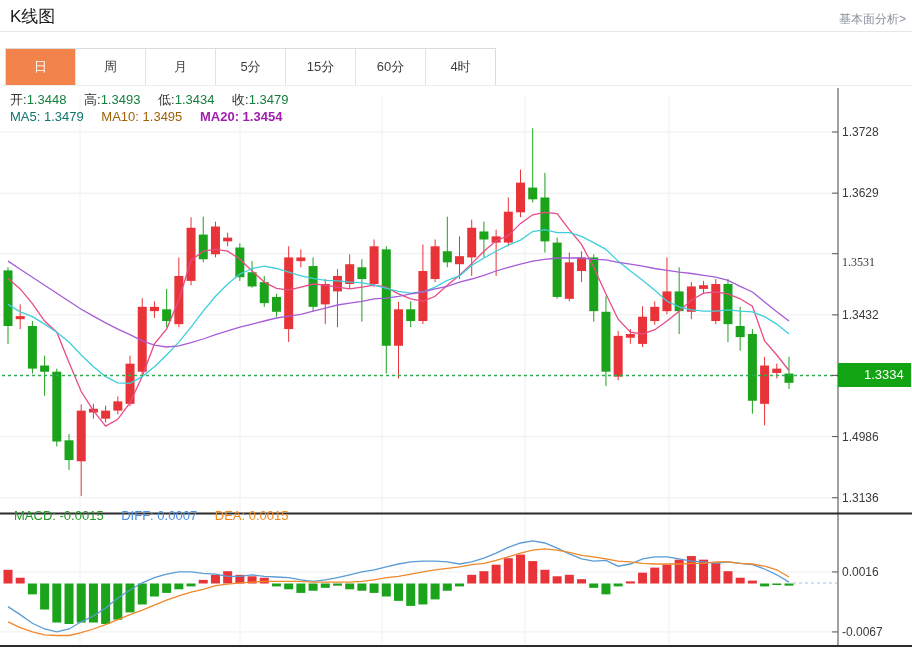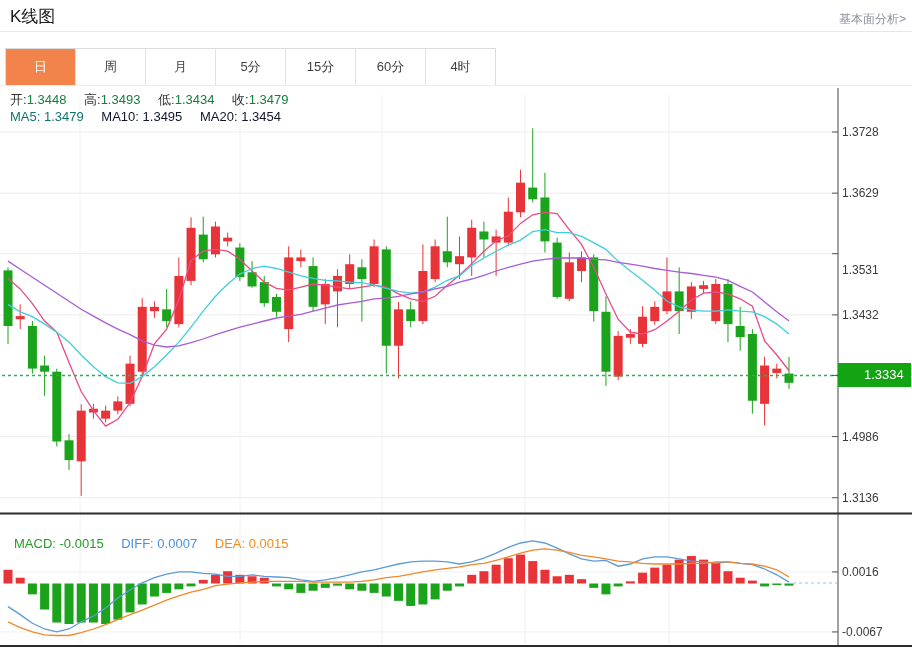--- a/index.html
+++ b/index.html
@@ -11,21 +11,21 @@
   #fundamental-link{right:6px;top:11px;font-size:12px;color:#8b919a;text-decoration:none;cursor:pointer;}
   #header-divider{left:0;top:31px;width:912px;height:0;border-top:1px solid #e7e7e7;}
   #tabbar{left:5px;top:48px;display:flex;border:1px solid #dcdcdc;background:#fff;}
   .tab{width:69px;height:36px;line-height:36px;text-align:center;font-size:13px;color:#3f3f3f;
     border-right:1px solid #e3e3e3;cursor:pointer;background:#fff;}
   .tab:last-child{border-right:none;}
   .tab.active{background:#f1834b;color:#fff;}
   #tabbar-underline{left:0;top:85px;width:912px;height:0;border-top:1px solid #ededed;}
   #legend-ohlc{left:10px;top:91px;font-size:13px;white-space:nowrap;}
   #legend-ma{left:10px;top:109px;font-size:13px;white-space:nowrap;}
-  #legend-macd{left:14px;top:536px;font-size:13px;white-space:nowrap;}
+  #legend-macd{left:14px;top:508px;font-size:13px;white-space:nowrap;}
   .lg-item{margin-right:14px;}
   .lbl{color:#333;}
   .val-red{color:#15803d;}
   .ytick{position:absolute;left:842px;width:66px;font-size:12px;color:#3a3a3a;z-index:2;}
   #price-tag{position:absolute;left:838px;width:73px;height:24px;z-index:3;color:#fff;
     font-size:13px;line-height:24px;padding-left:26px;box-sizing:border-box;}
 </style>
 </head>
 <body>
 
@@ -283,32 +283,32 @@
 
   <div class="overlay" id="legend-ohlc">
     <span class="lg-item"><span class="lbl">开:</span><span class="val-red">1.3448</span></span>
     <span class="lg-item"><span class="lbl">高:</span><span class="val-red">1.3493</span></span>
     <span class="lg-item"><span class="lbl">低:</span><span class="val-red">1.3434</span></span>
     <span class="lg-item"><span class="lbl">收:</span><span class="val-red">1.3479</span></span>
   </div>
 
   <div class="overlay" id="legend-ma">
     <span class="lg-item" style="color: #0f766e;"><span>MA5:</span> <span>1.3479</span></span>
-    <span class="lg-item" style="color: #0f172a;"><span>MA10:</span> <span>1.3495</span></span>
-    <span class="lg-item" style="color: #0f172a;"><span>MA20:</span> <span>1.3454</span></span>
+    <span class="lg-item" style="color: #a16207;"><span>MA10:</span> <span>1.3495</span></span>
+    <span class="lg-item" style="color: #a21caf; font-weight: bold;"><span>MA20:</span> <span>1.3454</span></span>
   </div>
 
   <div class="overlay" id="legend-macd">
     <span class="lg-item" style="color: rgb(37, 155, 37);"><span>MACD:</span> <span>-0.0015</span></span>
     <span class="lg-item" style="color: rgb(74, 144, 221);"><span>DIFF:</span> <span>0.0007</span></span>
     <span class="lg-item" style="color: rgb(242, 138, 30);"><span>DEA:</span> <span>0.0015</span></span>
   </div>
 
   <div id="price-tag" style="top: 363.413px; background: rgb(18, 164, 18);">1.3334</div>
 <div class="ytick" style="top: 125px;">1.3728</div>
     <div class="ytick" style="top: 186.162px;">1.3629</div>
-    <div class="ytick" style="top: 263px;">1.3531</div>
+    <div class="ytick" style="top: 255px; font-family: Liberation Serif, serif;">1.3531</div>
     <div class="ytick" style="top: 307.869px;">1.3432</div>
     <div class="ytick" style="top: 429.575px;">1.4986</div>
     <div class="ytick" style="top: 490.738px;">1.3136</div>
     <div class="ytick" style="top: 564.934px;">0.0016</div>
     <div class="ytick" style="top: 624.934px;">-0.0067</div>
   </div>
 
 </body></html>

